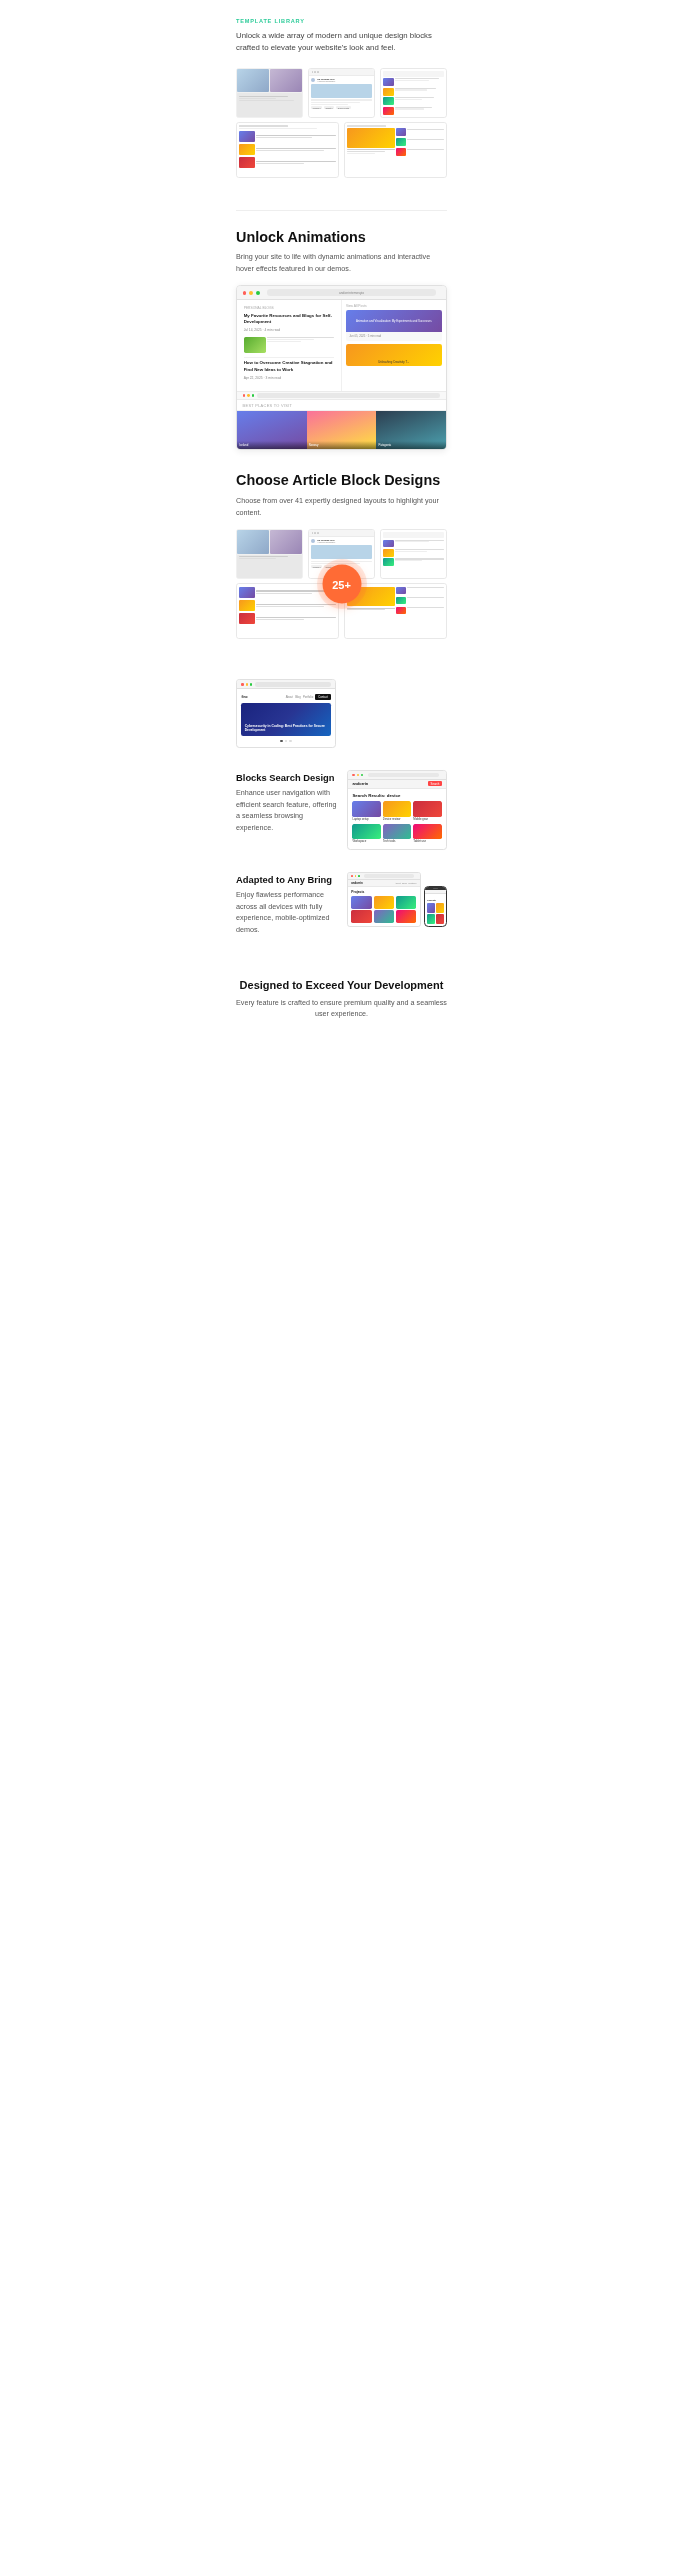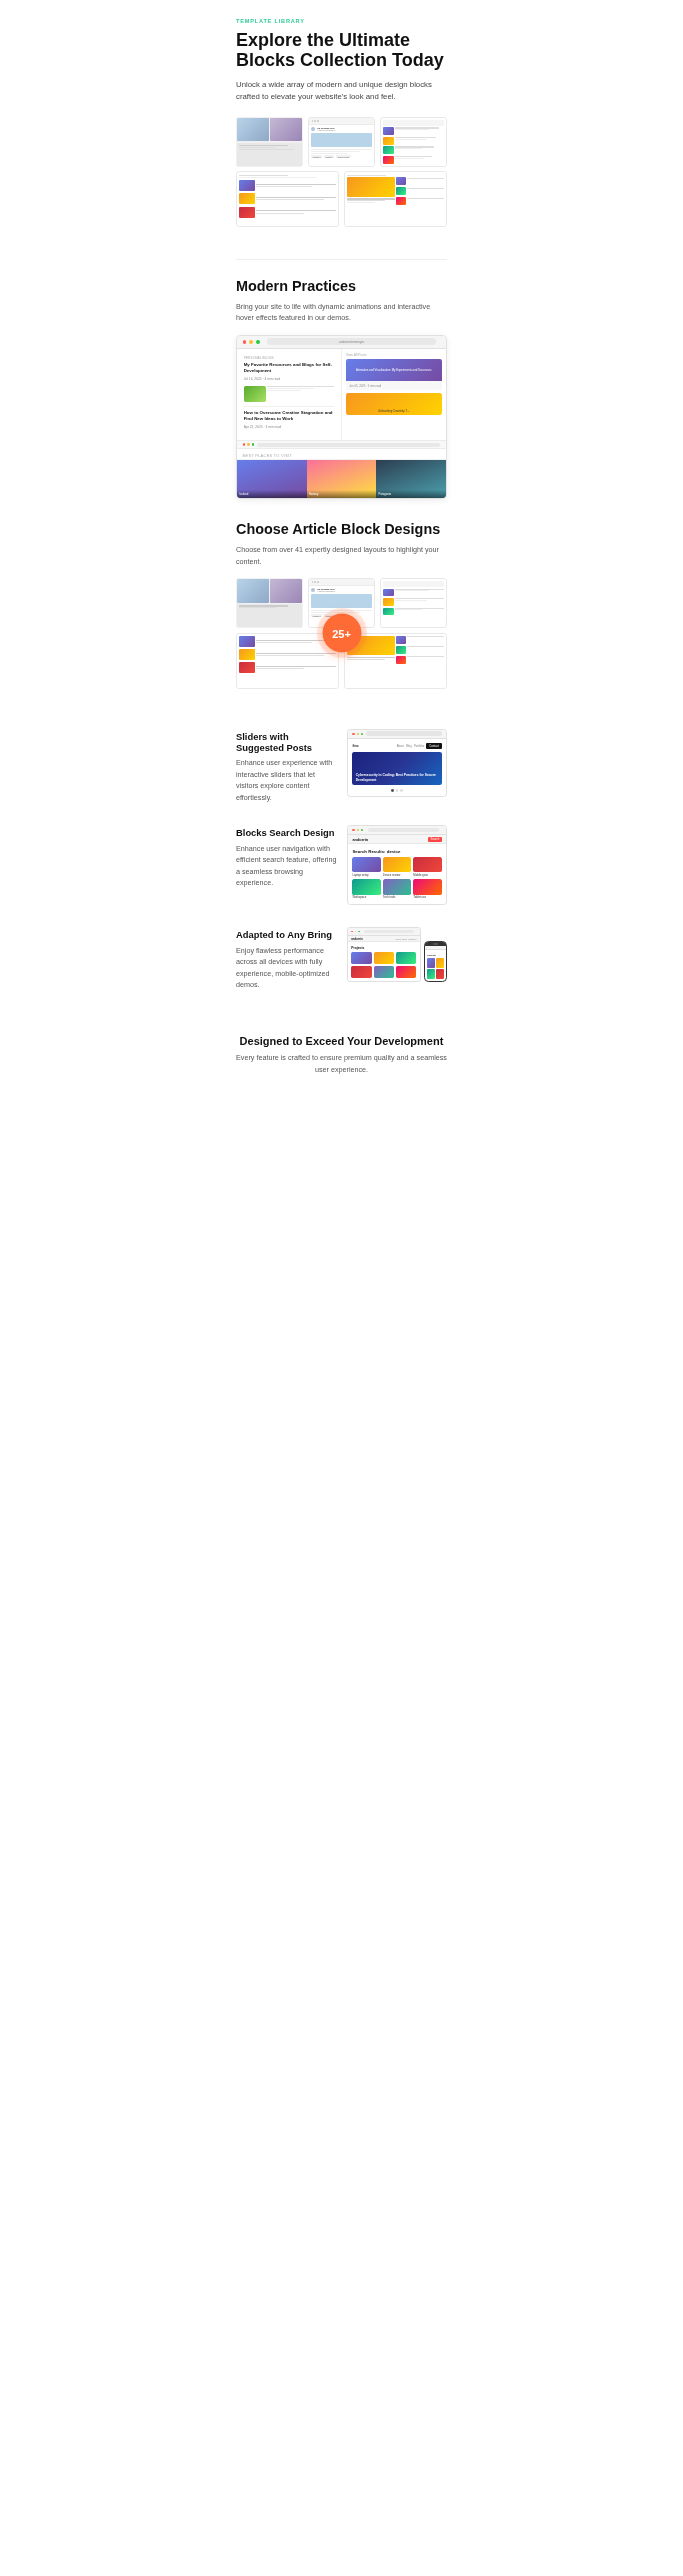--- a/index.html
+++ b/index.html
@@ -537,21 +537,20 @@
     
     .photo-travel1 { background: linear-gradient(160deg, #667eea 0%, #764ba2 100%); }
     .photo-mountain { background: linear-gradient(160deg, #fa709a 0%, #fee140 100%); }
     .photo-dark-mountain { background: linear-gradient(160deg, #2c3e50 0%, #4ca1af 100%); }
   </style>
 </head>
 <body>
 
 <div class="hero-section">
   <div class="template-library-label">TEMPLATE LIBRARY</div>
-  <h1 class="hero-title">Explore the Ultimate Blocks Collection Today</h1>
   <p class="hero-subtitle">Unlock a wide array of modern and unique design blocks crafted to elevate your website's look and feel.</p>
 
   <div class="template-grid">
 
     <div class="template-card">
       <div style="width:100%;height:100%;background:#f0f0f0;border-radius:2.8px;overflow:hidden;display:grid;grid-template-columns:1fr 1fr;grid-template-rows:1fr 1fr;gap:1.1px;padding:1.1px;">
         <div style="border-radius:1.1px;overflow:hidden;">
           <div style="width:100%;height:100%;background:linear-gradient(135deg,#b8d4e8,#8fa8c8);"></div>
         </div>
         <div style="border-radius:1.1px;overflow:hidden;">
@@ -696,21 +695,21 @@
           </div>
         </div>
       </div>
     </div>
   </div>
 </div>
 
 <hr class="section-divider">
 
 <div class="feature-section">
-  <h2 class="feature-section-title">Modern Practices</h2>
+  <h2 class="feature-section-title">Unlock Animations</h2>
   <p class="feature-section-desc">Bring your site to life with dynamic animations and interactive hover effects featured in our demos.</p>
 
   <div class="demo-browser">
     <div class="demo-browser-bar">
       <div class="demo-browser-dot red"></div>
       <div class="demo-browser-dot yellow"></div>
       <div class="demo-browser-dot green"></div>
       <div class="demo-browser-url">
         <span style="font-size:3.3px;color:#888;">andorrintemesyio</span>
       </div>
@@ -905,24 +904,20 @@
     <div class="badge-ring"></div>
     <div class="badge-overlay">
       <span>25+</span>
     </div>
   </div>
 </div>
 
 <div class="features-list-section">
 
   <div class="feature-item">
-    <div class="feature-item-text">
-      <div class="feature-item-title">Sliders with Suggested Posts</div>
-      <div class="feature-item-desc">Enhance user experience with interactive sliders that let visitors explore content effortlessly.</div>
-    </div>
     <div class="feature-item-visual">
       <div class="slider-visual">
         <div class="slider-bar">
           <div style="width:2.2px;height:2.2px;border-radius:50%;background:#ff6058;"></div>
           <div style="width:2.2px;height:2.2px;border-radius:50%;background:#ffbd2e;"></div>
           <div style="width:2.2px;height:2.2px;border-radius:50%;background:#28ca41;"></div>
           <div class="slider-url"></div>
         </div>
         <div class="slider-content">
 

